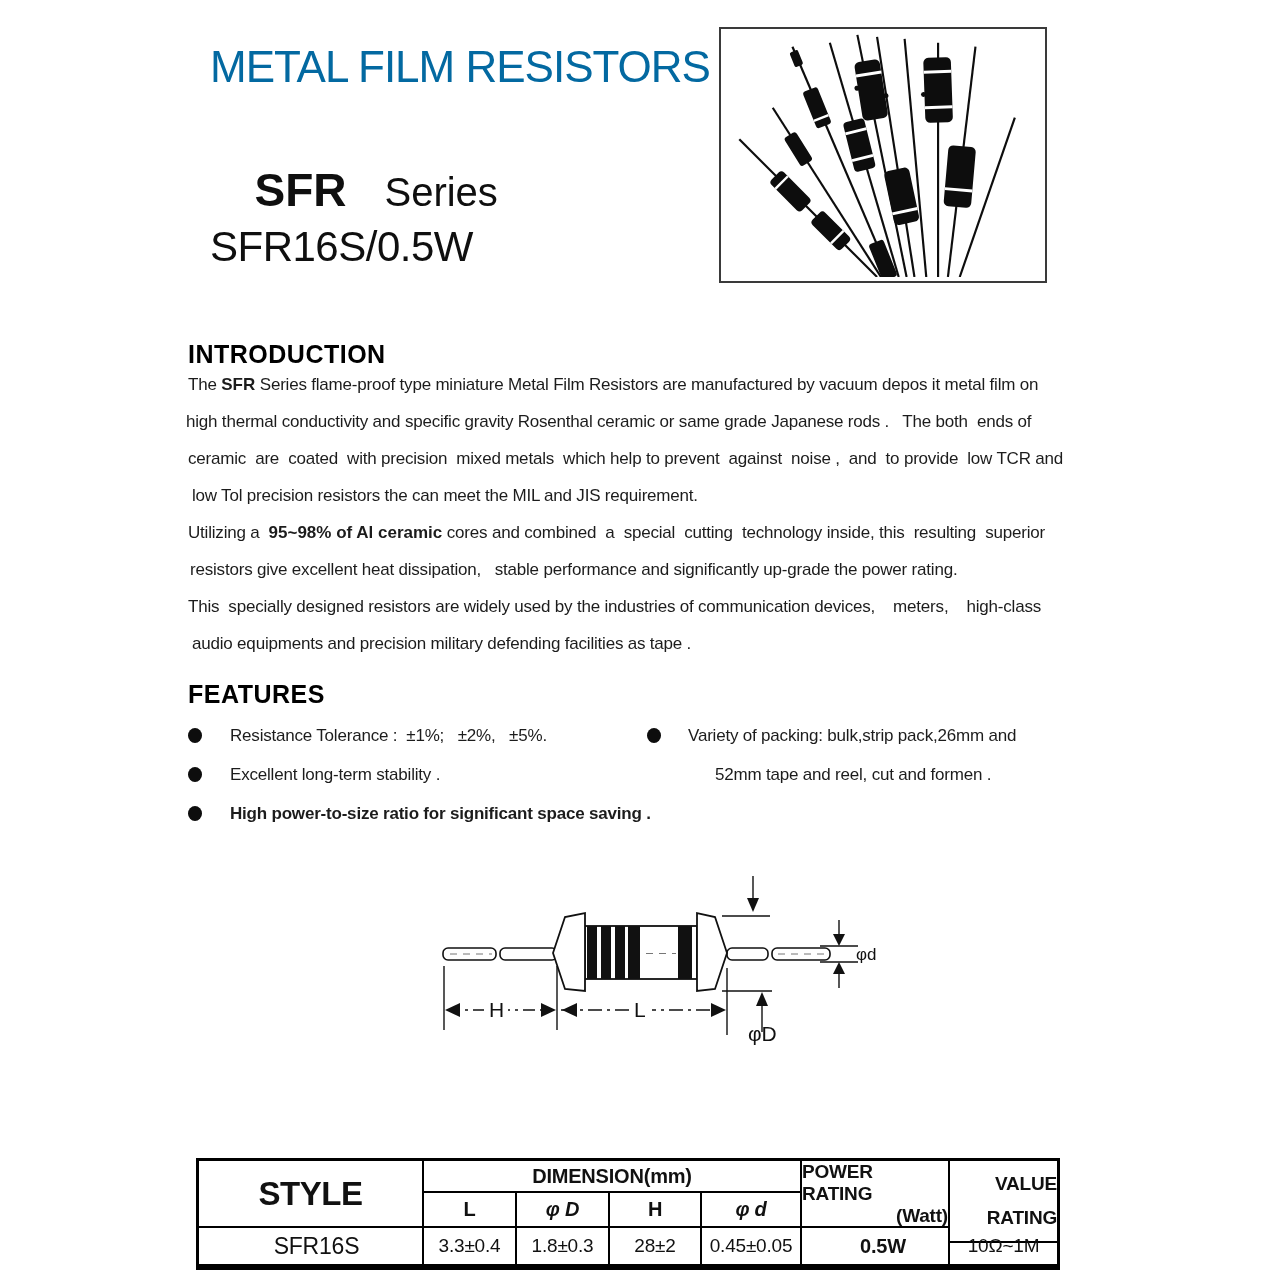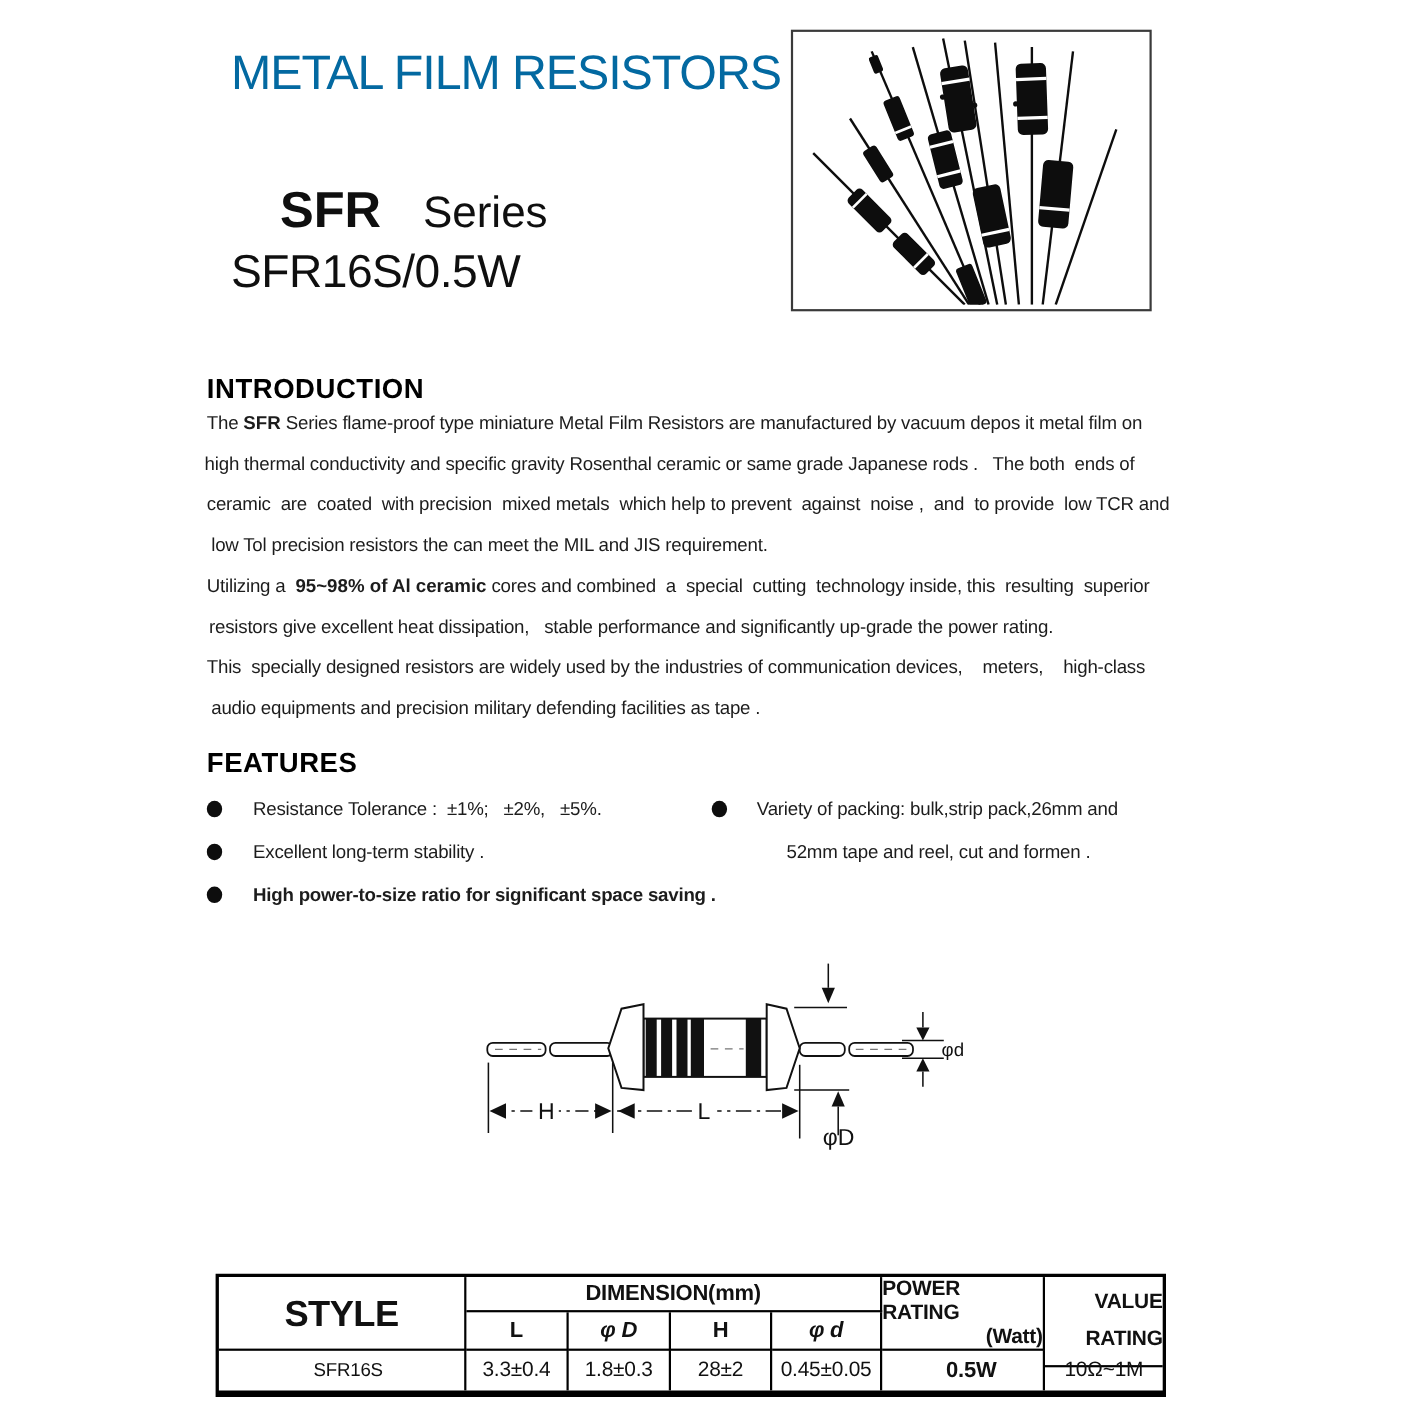--- a/index.html
+++ b/index.html
@@ -26,21 +26,21 @@
               border:3px solid #000;border-bottom-width:6px;}
   .cell{position:absolute;box-sizing:border-box;display:flex;align-items:center;justify-content:center;
         color:#111;}
   .b-r{border-right:2px solid #000;}
   .b-b{border-bottom:2px solid #000;}
   .hdr{font-weight:bold;font-size:20px;letter-spacing:-.2px;}
   .hdr2{font-weight:bold;font-size:19px;letter-spacing:-.2px;display:flex;flex-direction:column;
         justify-content:space-evenly;align-items:flex-end;}
   .style-hdr{font-weight:bold;font-size:33px;letter-spacing:-.5px;}
   .data-cell{font-size:19px;letter-spacing:-.2px;}
-  .data-style{font-size:17px;padding-left:12px;}
+  .data-style{font-size:23px;padding-left:12px;}
   .data-bold{font-weight:bold;font-size:20px;padding-left:16px;}
   svg text{font-family:"Liberation Sans", sans-serif;fill:#111;}
 </style>
 </head>
 <body>
 
 <div id="page">
 
   <div class="abs doc-title" style="left:210px;top:42px;">METAL FILM RESISTORS</div>
   <div class="abs series-line" style="left:210px;top:118px;">

